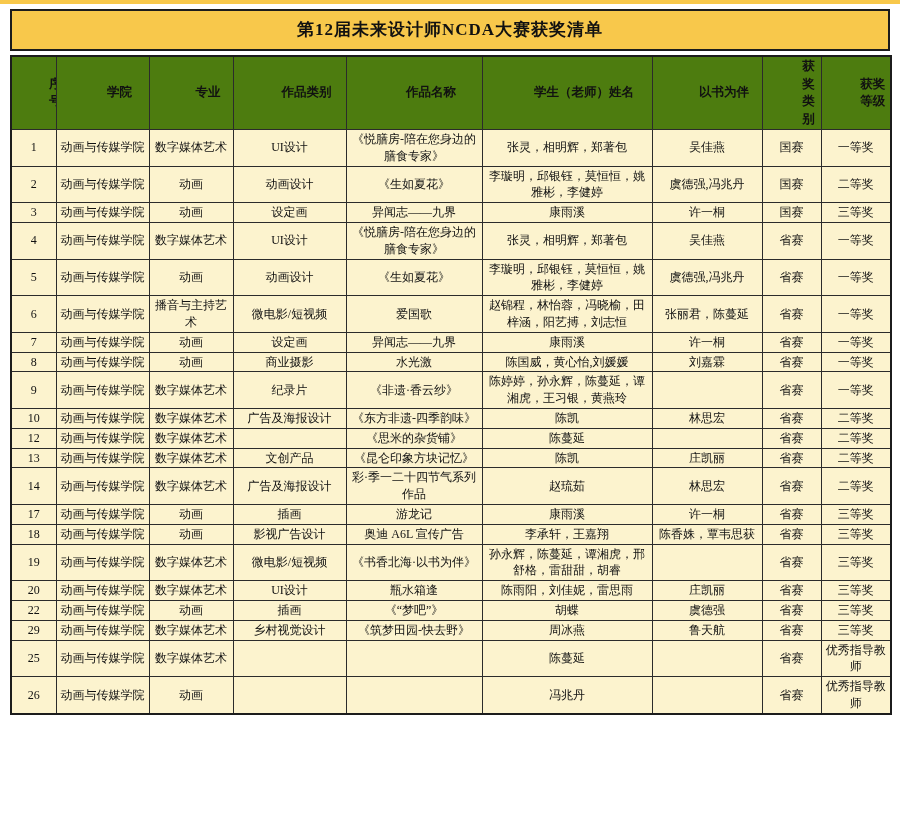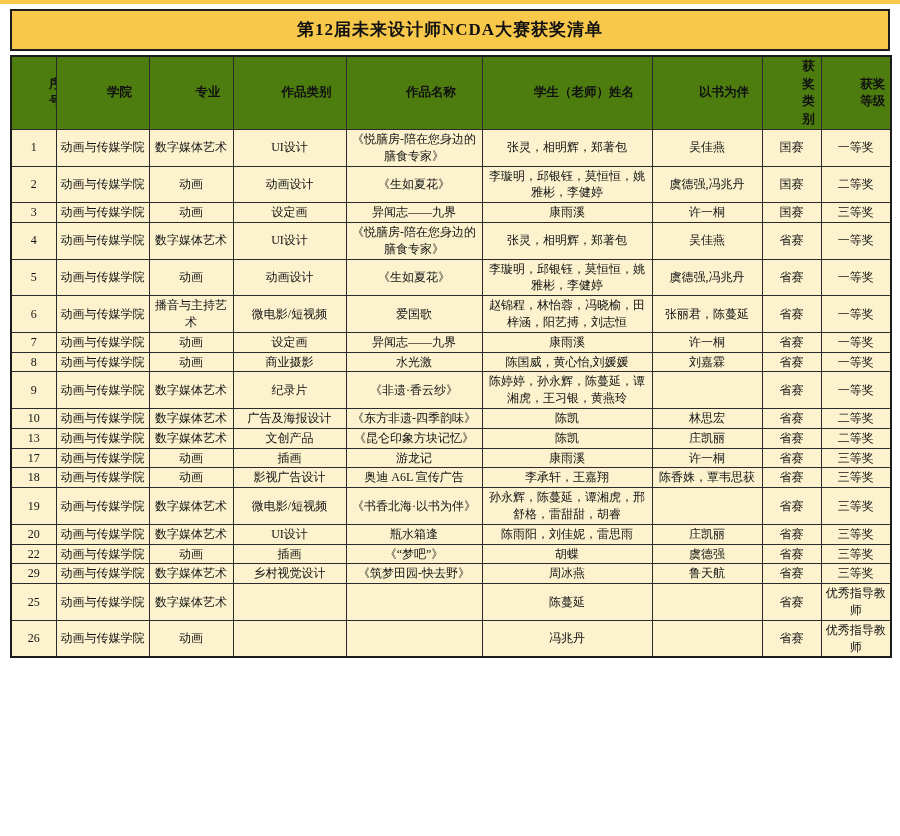--- a/index.html
+++ b/index.html
@@ -165,27 +165,49 @@
           <td>动画与传媒学院</td>
           <td>数字媒体艺术</td>
           <td>广告及海报设计</td>
           <td>《东方非遗-四季韵味》</td>
           <td>陈凯</td>
           <td>林思宏</td>
           <td>省赛</td>
           <td>二等奖</td>
         </tr>
         <tr>
+          <td>12</td>
+          <td>动画与传媒学院</td>
+          <td>数字媒体艺术</td>
+          <td></td>
+          <td>《思米的杂货铺》</td>
+          <td>陈蔓延</td>
+          <td></td>
+          <td>省赛</td>
+          <td>二等奖</td>
+        </tr>
+        <tr>
           <td>13</td>
           <td>动画与传媒学院</td>
           <td>数字媒体艺术</td>
           <td>文创产品</td>
           <td>《昆仑印象方块记忆》</td>
           <td>陈凯</td>
           <td>庄凯丽</td>
+          <td>省赛</td>
+          <td>二等奖</td>
+        </tr>
+        <tr>
+          <td>14</td>
+          <td>动画与传媒学院</td>
+          <td>数字媒体艺术</td>
+          <td>广告及海报设计</td>
+          <td>彩·季一二十四节气系列作品</td>
+          <td>赵琉茹</td>
+          <td>林思宏</td>
           <td>省赛</td>
           <td>二等奖</td>
         </tr>
         <tr>
           <td>17</td>
           <td>动画与传媒学院</td>
           <td>动画</td>
           <td>插画</td>
           <td>游龙记</td>
           <td>康雨溪</td>

